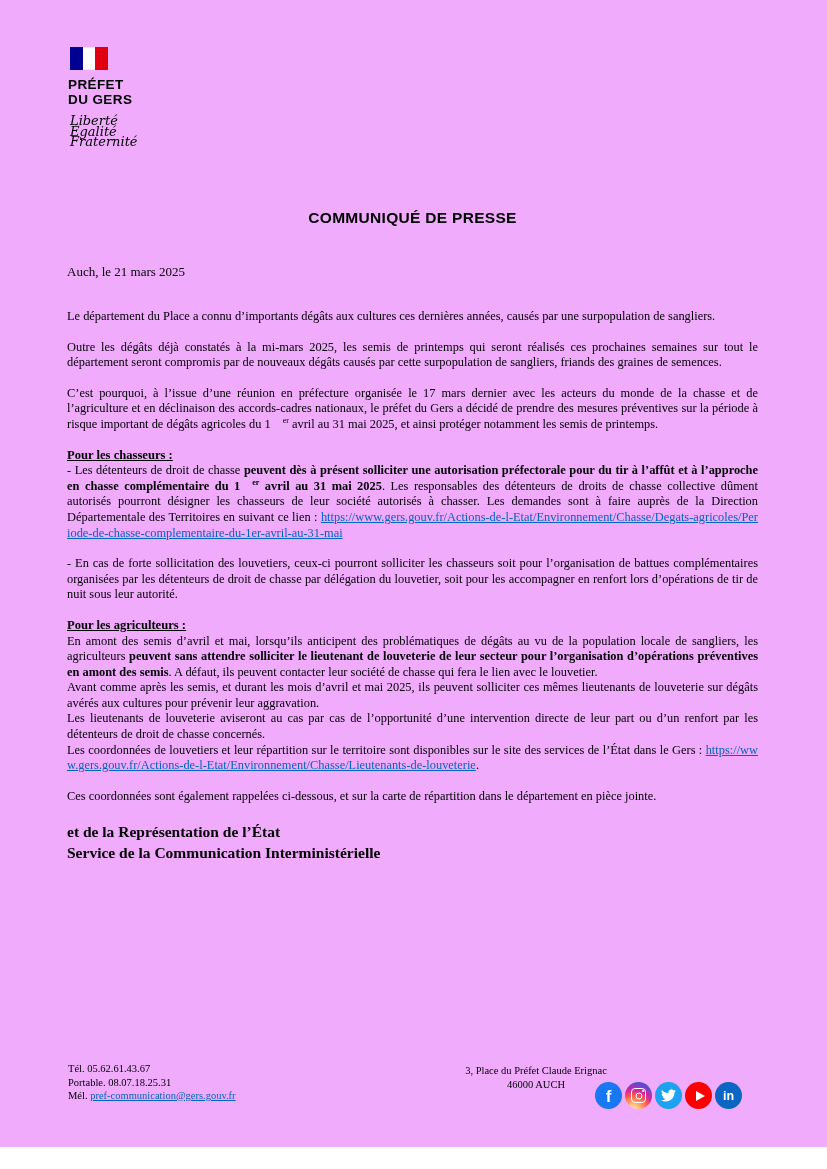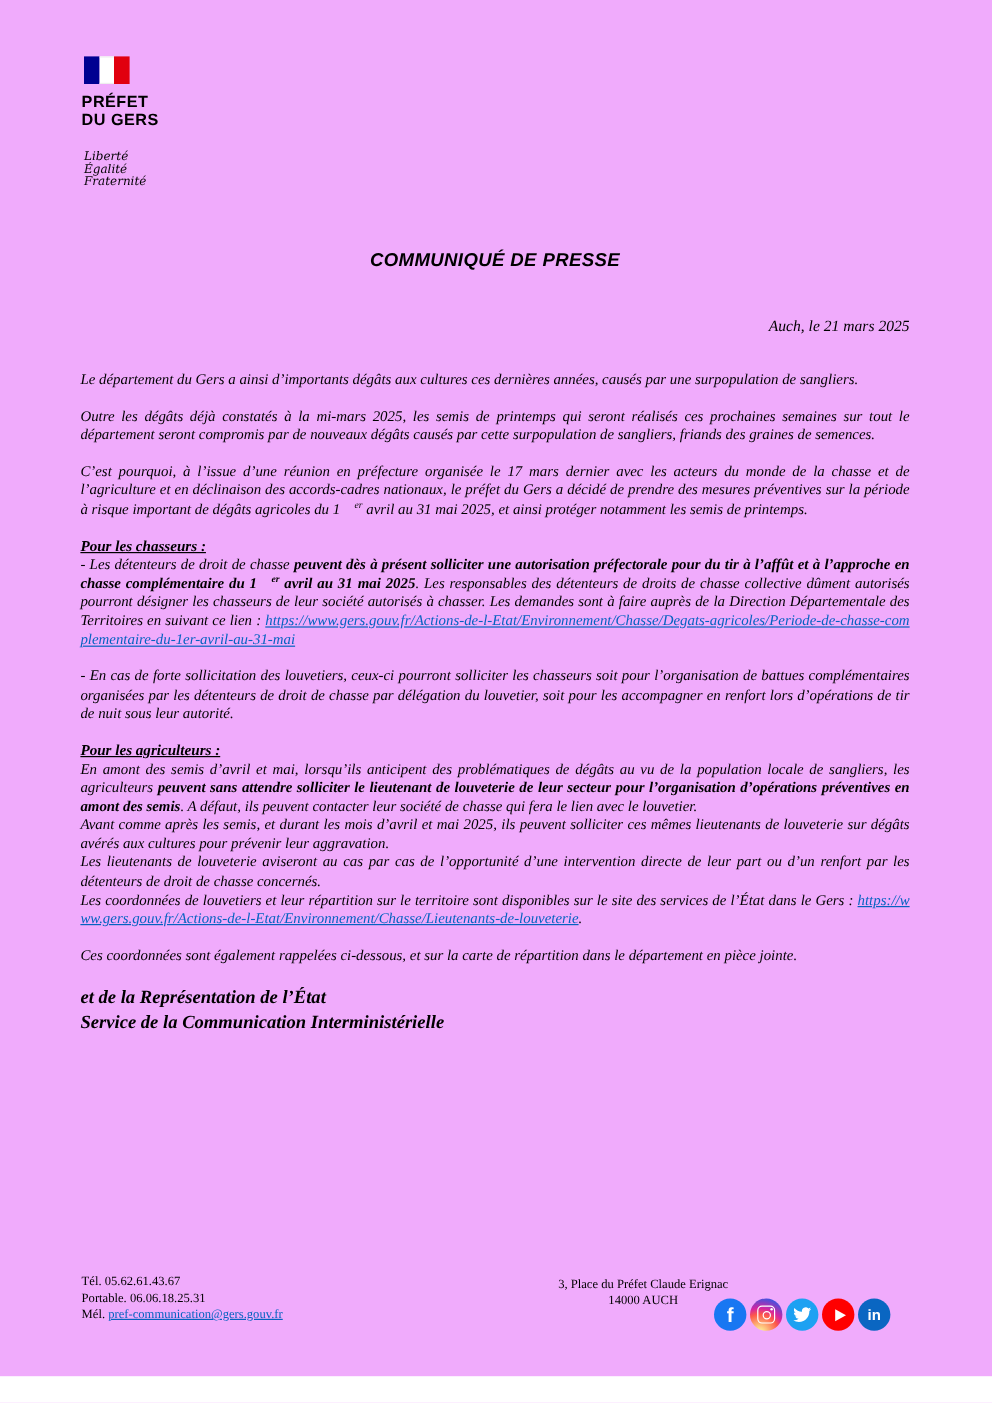--- a/index.html
+++ b/index.html
@@ -9,28 +9,28 @@
 
   
   .logo{position:absolute;left:68px;top:47px;width:140px;}
   .flag{display:flex;width:38px;height:23px;margin:0 0 7px 2px;}
   .flag .stripe{flex:1;}
   .stripe.blue{background:#000091;}
   .stripe.white{background:#ffffff;border-top:1px solid #eee;border-bottom:1px solid #eee;}
   .stripe.red{background:#e1000f;}
   .logo-name{font-family:"Liberation Sans",sans-serif;font-weight:bold;font-size:13.5px;
              line-height:15px;letter-spacing:0.4px;}
-  .motto{margin-top:19px;font-style:italic;font-size:10px;line-height:10.5px;
+  .motto{margin-top:9px;font-style:italic;font-size:13px;line-height:10.5px;
          font-family:"DejaVu Serif",serif;margin-left:2px;}
 
   
-  .container{padding:209px 69px 0 67px;font-style:italic;}
+  .container{padding:209px 69px 0 67px;}
   .press-title{font-family:"Liberation Sans",sans-serif;font-weight:bold;font-size:15.5px;
                text-align:center;letter-spacing:0.3px;}
-  .dateline{text-align:right;font-size:13px;margin-top:37px;}
+  .dateline{text-align:left;font-size:13px;margin-top:37px;}
   .headline{margin-top:23px;text-align:center;font-weight:bold;font-size:16.5px;line-height:28px;}
   .body-text{margin-top:29px;}
   p.body-p{font-size:12.4px;line-height:15.6px;text-align:justify;margin:0 0 15px 0;}
   p.tight{margin-bottom:0;}
   .section-heading{font-size:12.6px;font-weight:bold;text-decoration:underline;line-height:15.6px;}
   .b{font-weight:bold;}
   sup{font-size:8px;line-height:0;padding-left:12px;}
   .doc-link{color:#0563c1;text-decoration:underline;word-break:break-all;cursor:pointer;}
   .signature{margin-top:17px;font-weight:bold;font-size:15.5px;line-height:21px;}
 
@@ -79,21 +79,21 @@
       <div>Fraternité</div>
     </div>
   </div>
 
   <div class="container">
     <div class="press-title">COMMUNIQUÉ DE PRESSE</div>
     <div class="dateline">Auch, le 21 mars 2025</div>
 
 
     <div class="body-text">
-      <p class="body-p"><span>Le département du Gers a ainsi d’importants dégâts aux cultures ces dernières années, causés par une surpopulation de sangliers.</span></p>
+      <p class="body-p"><span>Le département du Place a connu d’importants dégâts aux cultures ces dernières années, causés par une surpopulation de sangliers.</span></p>
       <p class="body-p"><span>Outre les dégâts déjà constatés à la mi-mars 2025, les semis de printemps qui seront réalisés ces prochaines semaines sur tout le département seront compromis par de nouveaux dégâts causés par cette surpopulation de sangliers, friands des graines de semences.</span></p>
       <p class="body-p"><span>C’est pourquoi, à l’issue d’une réunion en préfecture organisée le 17 mars dernier avec les acteurs du monde de la chasse et de l’agriculture et en déclinaison des accords-cadres nationaux, le préfet du Gers a décidé de prendre des mesures préventives sur la période à risque important de dégâts agricoles du 1</span><span><sup>er</sup></span><span> avril au 31 mai 2025, et ainsi protéger notamment les semis de printemps.</span></p>
 
       <div class="section-heading">Pour les chasseurs :</div>
       <p class="body-p"><span>- Les détenteurs de droit de chasse </span><span class="b">peuvent dès à présent solliciter une autorisation préfectorale pour du tir à l’affût et à l’approche en chasse complémentaire du 1</span><span class="b"><sup>er</sup></span><span class="b"> avril au 31 mai 2025</span><span>. Les responsables des détenteurs de droits de chasse collective dûment autorisés pourront désigner les chasseurs de leur société autorisés à chasser. Les demandes sont à faire auprès de la Direction Départementale des Territoires en suivant ce lien : </span><a href="#" class="doc-link">https://www.gers.gouv.fr/Actions-de-l-Etat/Environnement/Chasse/Degats-agricoles/Periode-de-chasse-complementaire-du-1er-avril-au-31-mai</a></p>
       <p class="body-p"><span>- En cas de forte sollicitation des louvetiers, ceux-ci pourront solliciter les chasseurs soit pour l’organisation de battues complémentaires organisées par les détenteurs de droit de chasse par délégation du louvetier, soit pour les accompagner en renfort lors d’opérations de tir de nuit sous leur autorité.</span></p>
 
       <div class="section-heading">Pour les agriculteurs :</div>
       <p class="body-p tight"><span>En amont des semis d’avril et mai, lorsqu’ils anticipent des problématiques de dégâts au vu de la population locale de sangliers,  les agriculteurs </span><span class="b">peuvent sans attendre solliciter le lieutenant de louveterie de leur secteur pour l’organisation d’opérations préventives en amont des semis</span><span>. A défaut, ils peuvent contacter leur société de chasse qui fera le lien avec le louvetier.</span></p>
       <p class="body-p tight"><span>Avant comme après les semis, et durant les mois d’avril et mai 2025, ils peuvent solliciter ces mêmes lieutenants de louveterie sur dégâts avérés aux cultures pour prévenir leur aggravation.</span></p>
@@ -104,27 +104,27 @@
     </div>
 
     <div class="signature">
       <div>et de la Représentation de l’État</div>
       <div>Service de la Communication Interministérielle</div>
     </div>
   </div>
 
   <div class="footer-contact">
     <div>Tél. 05.62.61.43.67</div>
-    <div>Portable. 06.06.18.25.31</div>
+    <div>Portable. 08.07.18.25.31</div>
     <div><span>Mél. </span><a href="#" class="doc-link">pref-communication@gers.gouv.fr</a></div>
   </div>
 
   <div class="footer-address">
     <div>3, Place du Préfet Claude Erignac</div>
-    <div>14000 AUCH</div>
+    <div>46000 AUCH</div>
   </div>
 
   <div class="social">
     <div class="icon-circle fb">
         <span>f</span>
       </div>
     <div class="icon-circle ig">
         <span class="cam"></span>
       </div>
     <div class="icon-circle tw">

